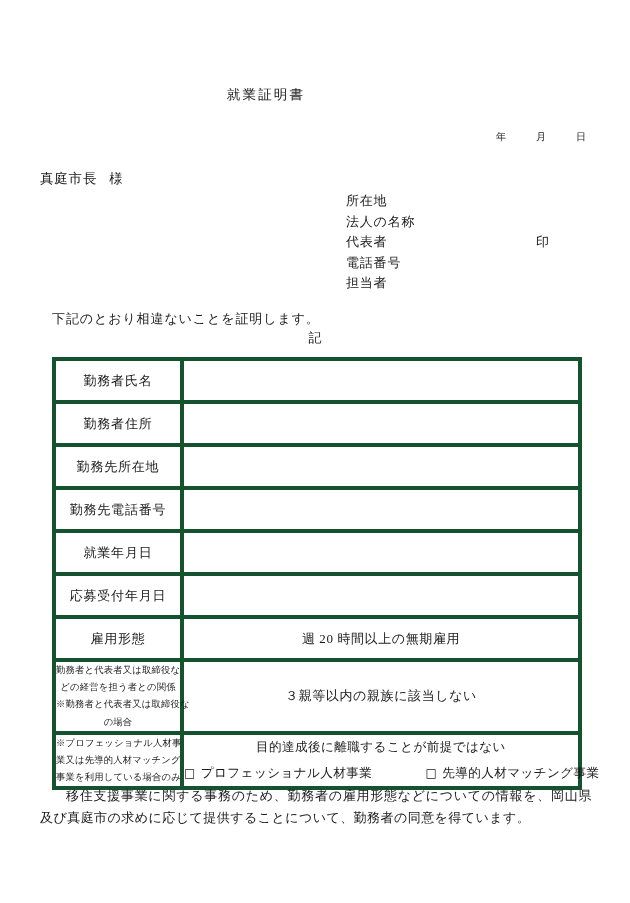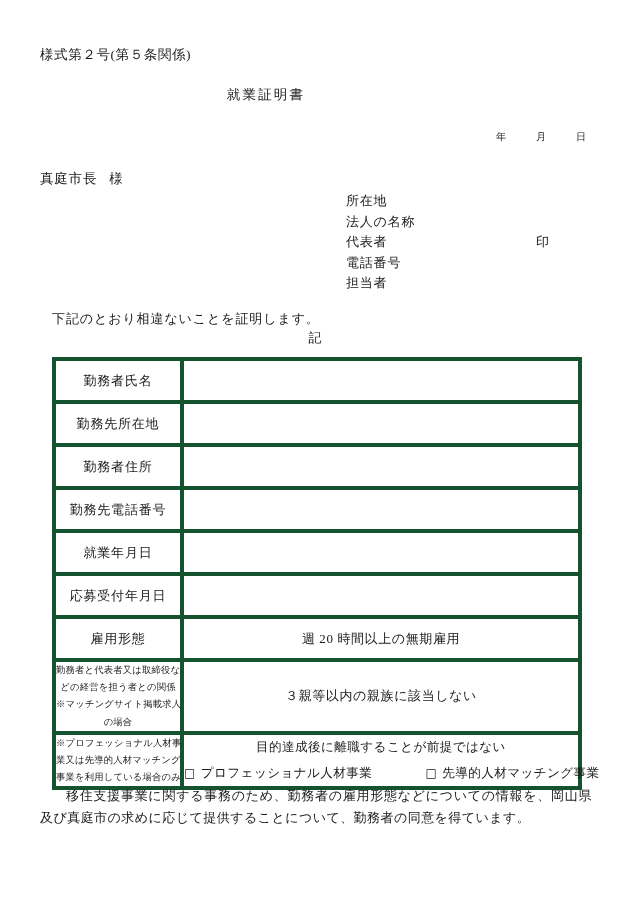--- a/index.html
+++ b/index.html
@@ -180,21 +180,20 @@
     letter-spacing: 0.45px;
     text-align: justify;
     text-indent: 26px;
   }
 </style>
 </head>
 <body>
 
 <div class="page">
 
-  <div class="form-code">様式第２号(第５条関係)</div>
 
   <div class="doc-title">就業証明書</div>
 
   <div class="date-line">
     <span class="seg">年</span><span class="seg">月</span><span class="seg">日</span>
   </div>
 
   <div class="addressee">
     <span>真庭市長</span><span class="hon">様</span>
   </div>
@@ -229,25 +228,25 @@
     <colgroup>
       <col class="col-label">
       <col class="col-value">
     </colgroup>
     <tbody>
       <tr>
         <td class="cell-label">勤務者氏名</td>
         <td class="cell-value blank"></td>
       </tr>
       <tr>
+        <td class="cell-label">勤務者住所</td>
+        <td class="cell-value blank"></td>
+      </tr>
+      <tr>
         <td class="cell-label">勤務先所在地</td>
-        <td class="cell-value blank"></td>
-      </tr>
-      <tr>
-        <td class="cell-label">勤務者住所</td>
         <td class="cell-value blank"></td>
       </tr>
       <tr>
         <td class="cell-label">勤務先電話番号</td>
         <td class="cell-value blank"></td>
       </tr>
       <tr>
         <td class="cell-label">就業年月日</td>
         <td class="cell-value blank"></td>
       </tr>
@@ -256,21 +255,21 @@
         <td class="cell-value blank"></td>
       </tr>
       <tr>
         <td class="cell-label">雇用形態</td>
         <td class="cell-value">週 20 時間以上の無期雇用</td>
       </tr>
       <tr>
         <td class="cell-label-small">
           <div>勤務者と代表者又は取締役な</div>
           <div>どの経営を担う者との関係</div>
-          <div>※マッチングサイト掲載求人</div>
+          <div>※勤務者と代表者又は取締役な</div>
           <div>の場合</div>
         </td>
         <td class="cell-value-rel">３親等以内の親族に該当しない</td>
       </tr>
       <tr>
         <td class="cell-label-small">
           <div>※プロフェッショナル人材事</div>
           <div>業又は先導的人材マッチング</div>
           <div>事業を利用している場合のみ</div>
         </td>

